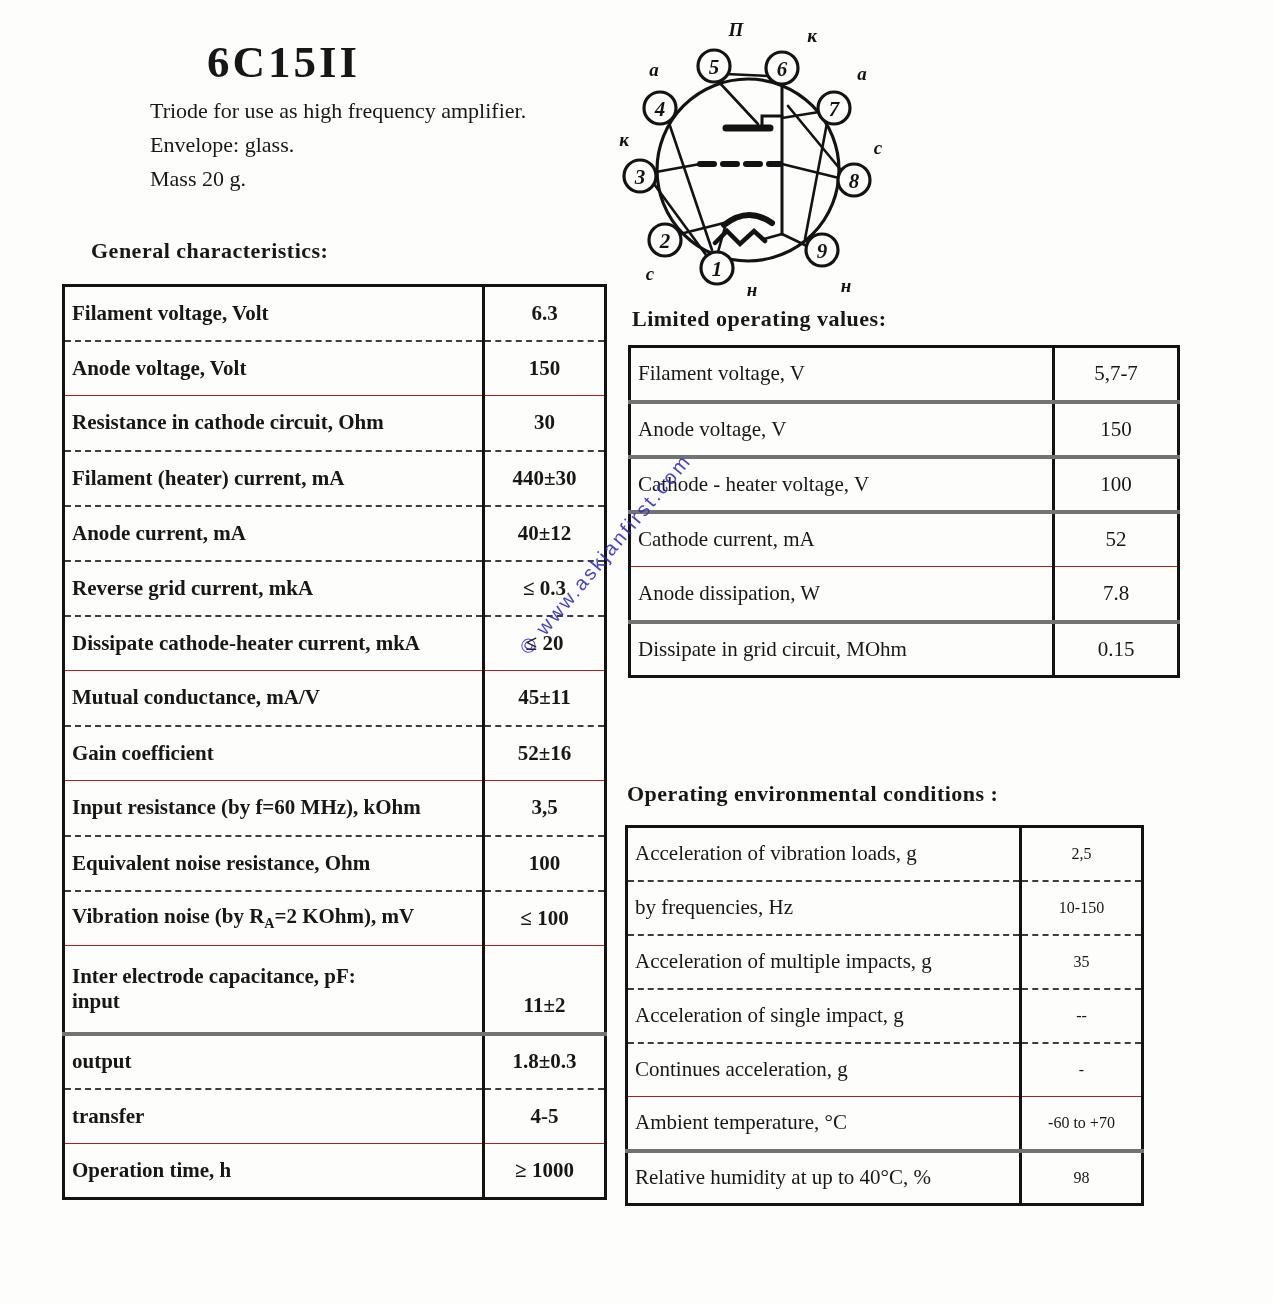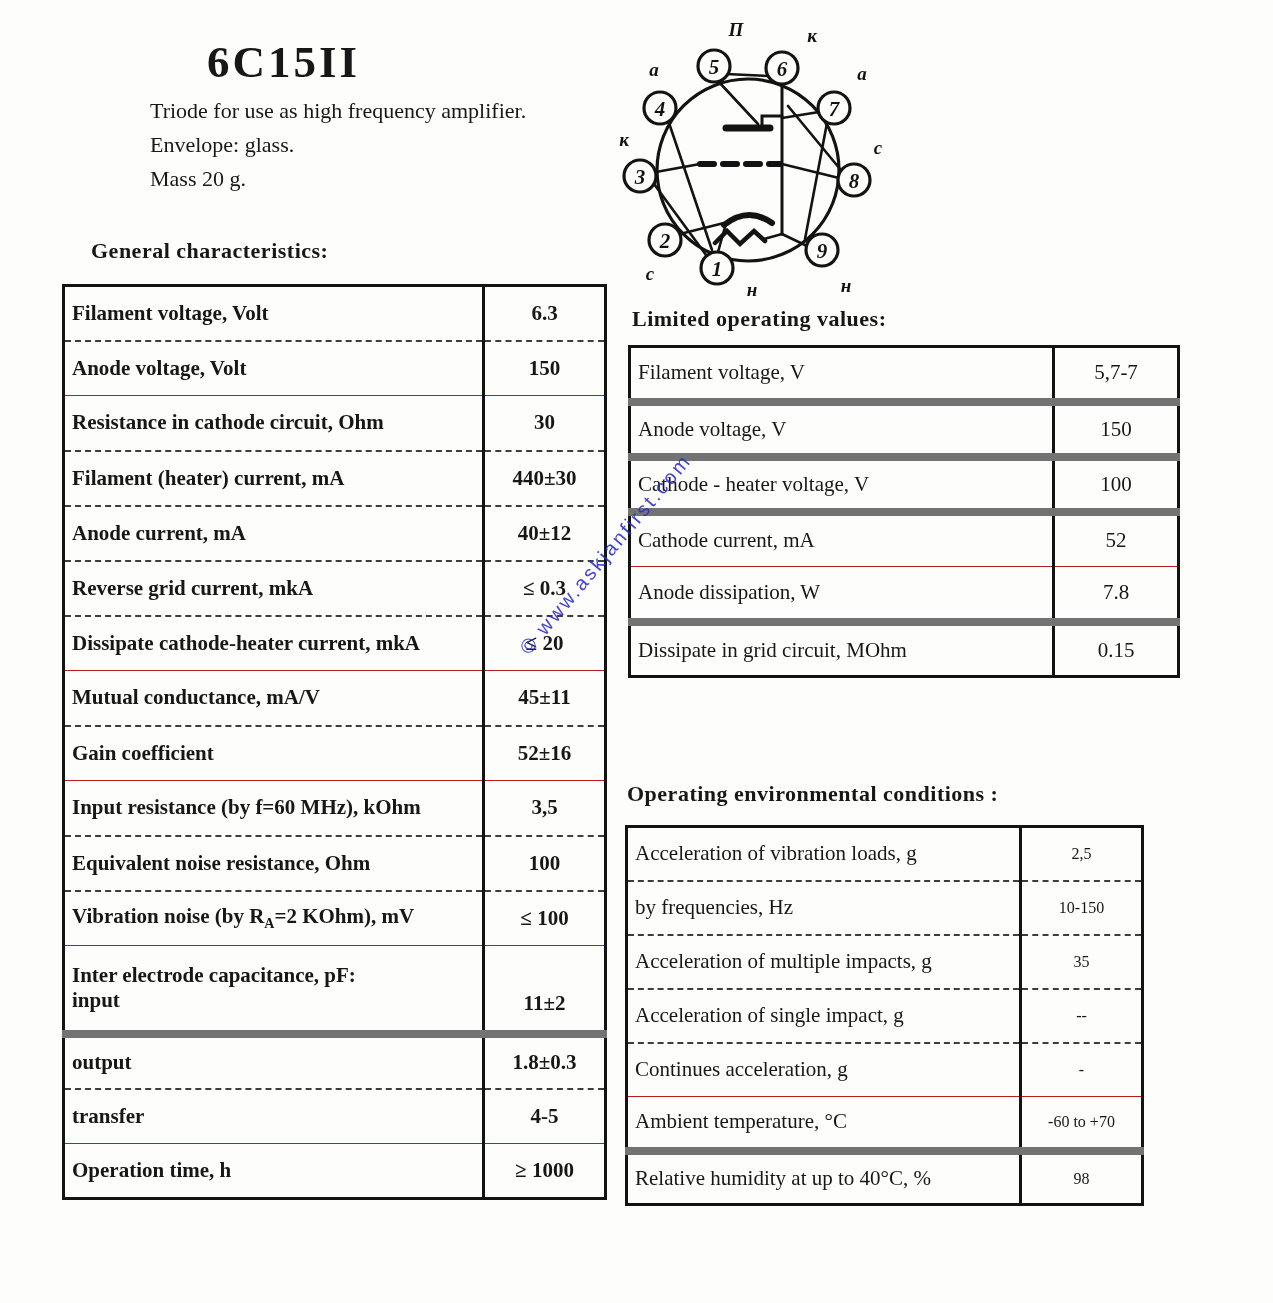--- a/index.html
+++ b/index.html
@@ -21,21 +21,21 @@
   .gh { left:63px;  top:238px;margin-left:28px; }
   .lh { left:632px; top:306px; }
   .eh { left:627px; top:781px; }
 
   table.tbl { border-collapse:collapse; table-layout:fixed; border:3px solid #131313; }
   table.tbl td { font-size:21px; overflow:hidden; }
   td.lab { padding:2px 4px 2px 7px; vertical-align:middle; }
   td.val { border-left:3px solid #131313; text-align:center; vertical-align:middle; padding:0 2px; }
   tr.d td { border-top:2px dashed #3d3d3d; }
   tr.s td { border-top:1px solid #b91c1c; }
-  tr.t2 td { border-top:8px solid #737373; }
+  tr.t2 td { border-top:4px solid #737373; }
 
   .t-general { left:62px;  top:284px; width:545px;font-weight:bold; }
   .t-general tr { height:55px; }
   .t-general tr.big { height:88px; }
   .t-general td.val { width:122px; }
 
   .t-limited { left:628px; top:345px; width:552px; }
   .t-limited tr { height:55px; }
   .t-limited td.val { width:125px; }
 

